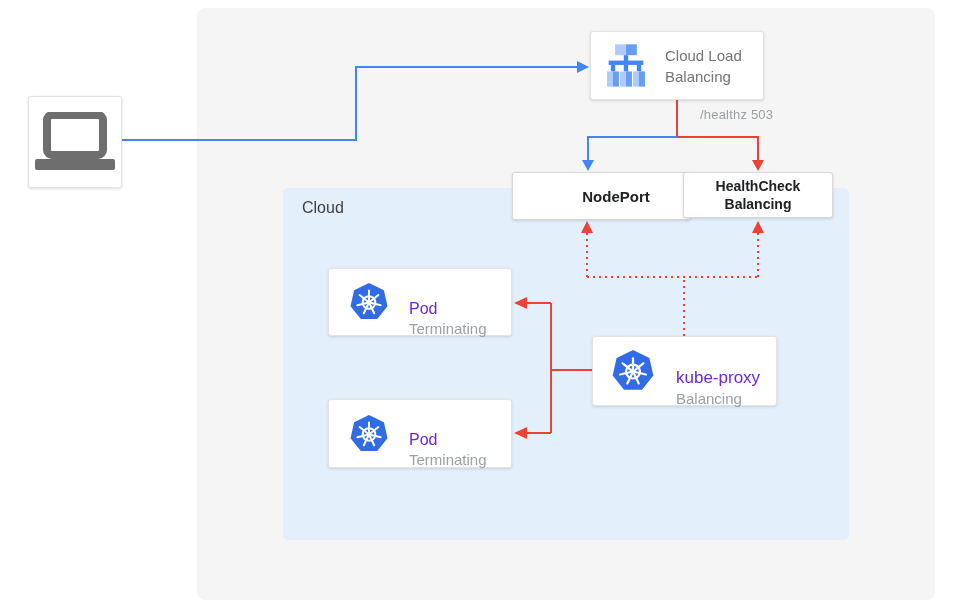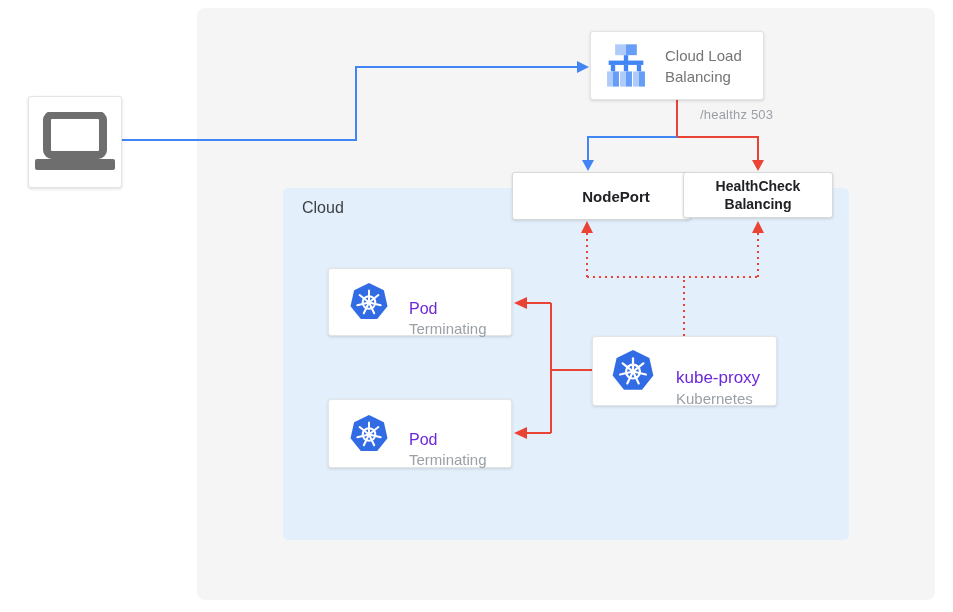--- a/index.html
+++ b/index.html
@@ -153,17 +153,17 @@
           <line x1="20" y1="20.5" x2="31.7" y2="23.2"></line>
           <line x1="20" y1="20.5" x2="25.2" y2="31.3"></line>
           <line x1="20" y1="20.5" x2="14.8" y2="31.3"></line>
           <line x1="20" y1="20.5" x2="8.3" y2="23.2"></line>
           <line x1="20" y1="20.5" x2="10.6" y2="13"></line>
         </g>
       </svg>
     </span>
     <span>
       <div class="title">kube-proxy</div>
-      <div class="subtitle">Kubernetes</div>
+      <div class="subtitle">Balancing</div>
     </span>
   </div>
 
 </div>
 
 </body></html>

